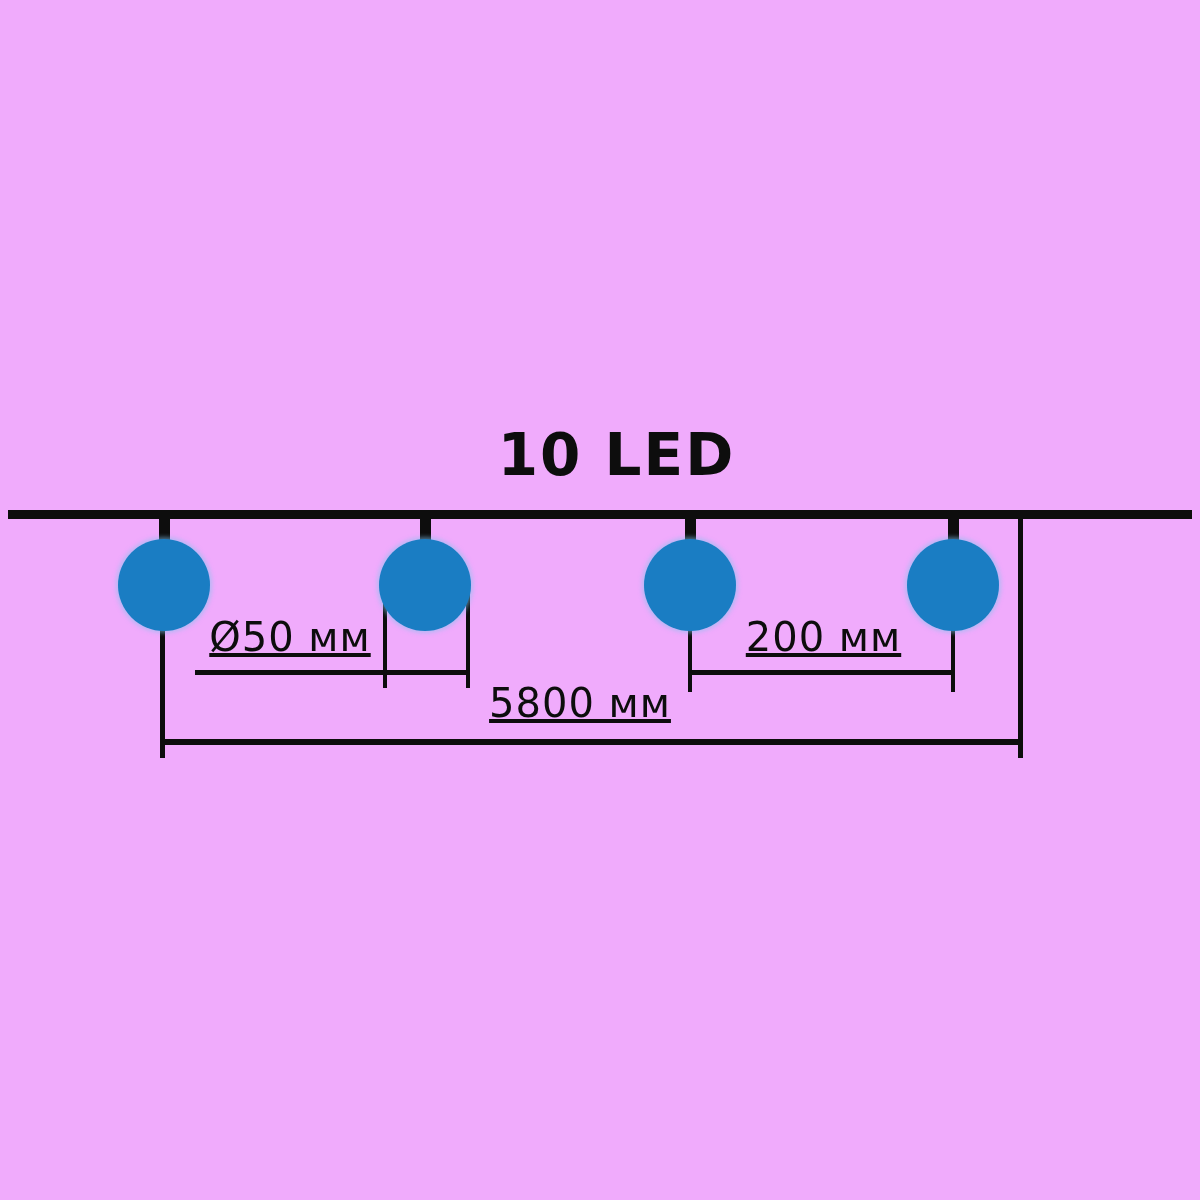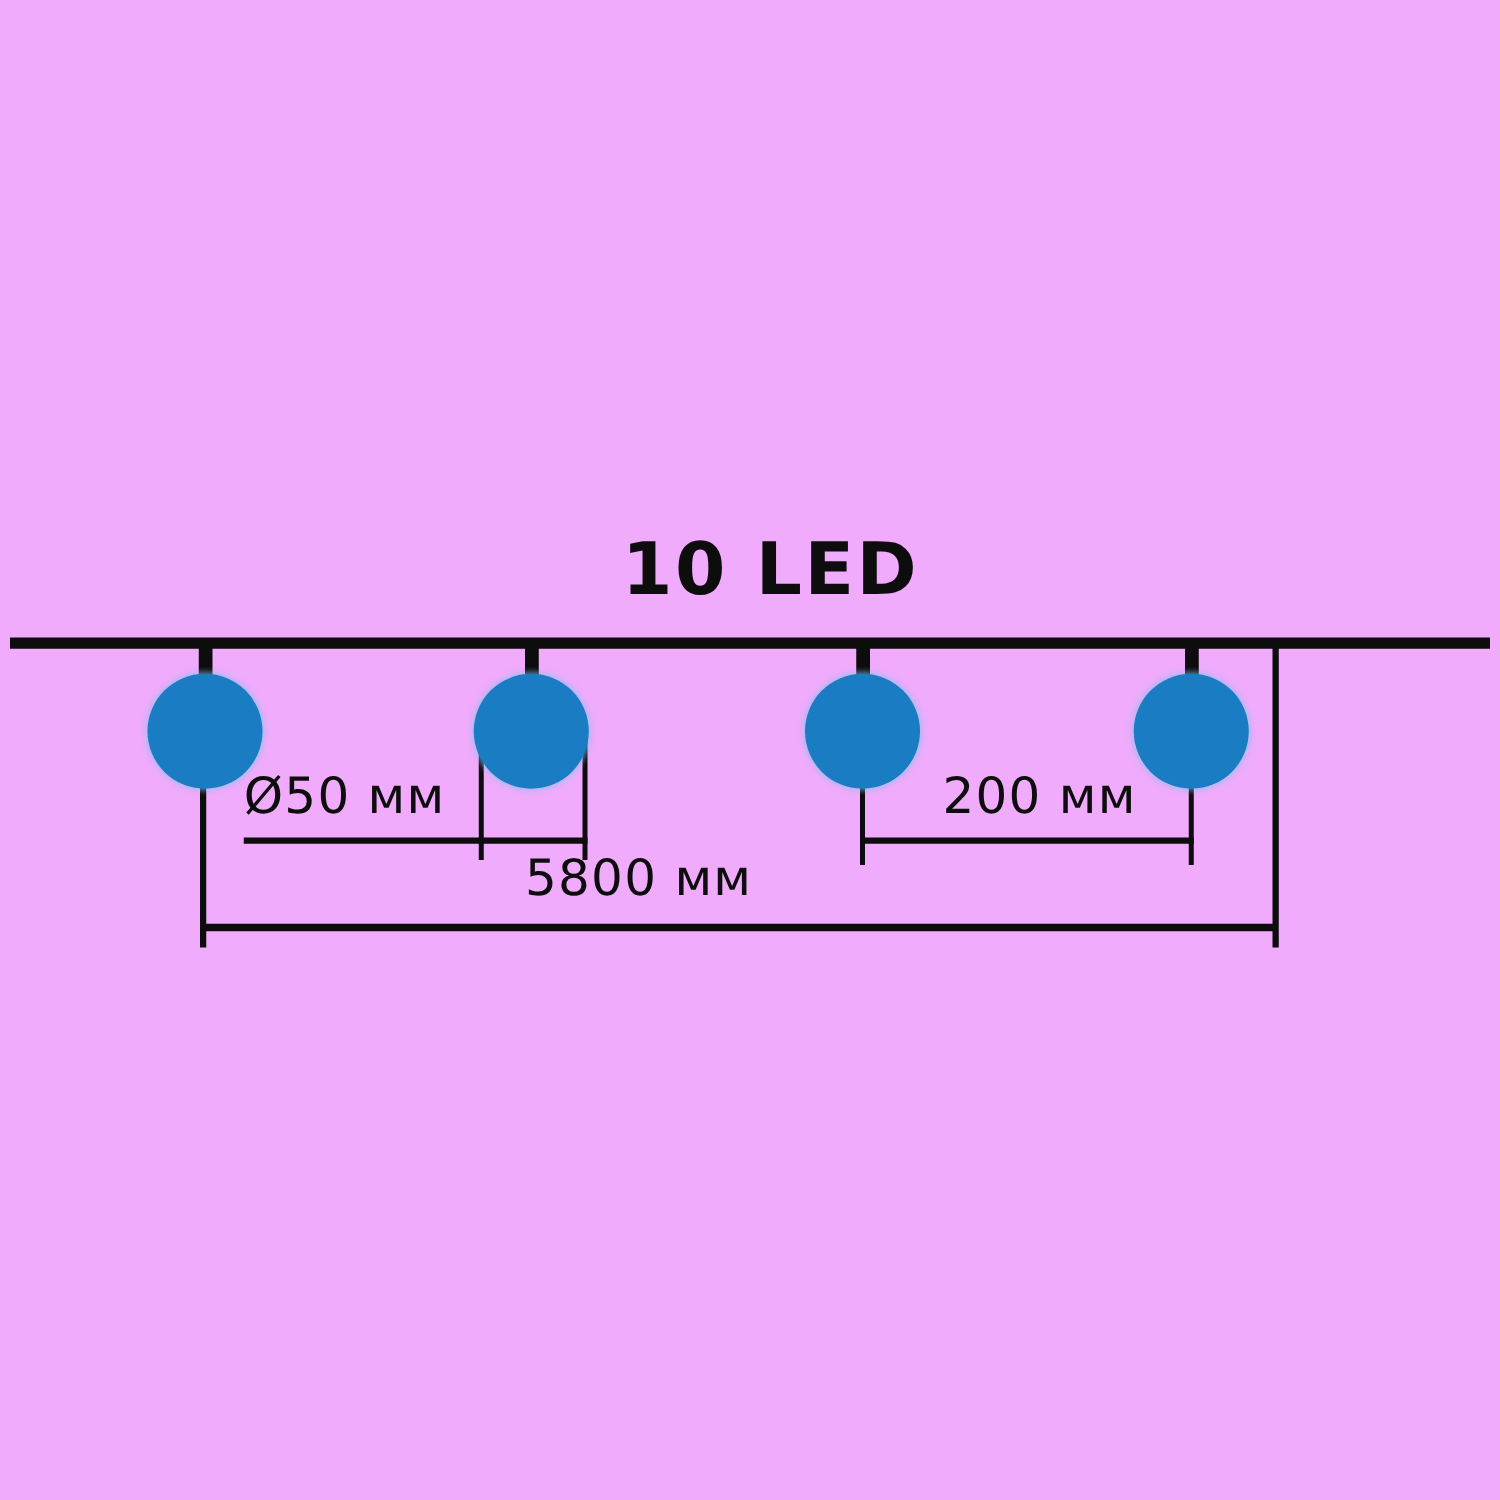--- a/index.html
+++ b/index.html
@@ -69,37 +69,38 @@
     height: 5px;
     background: var(--line-color, #0d0d0d);
     z-index: 1;
   }
 
   .dimlabel {
     font-size: 40px;
     font-weight: 400;
     letter-spacing: 1px;
     line-height: 1.15;
-    text-align: left;
+    text-align: center;
     white-space: nowrap;
     color: var(--line-color, #0d0d0d);
     z-index: 4;
+    text-decoration: underline;
   }
 
   
   .d50-ext-left   { left: 383px; top: 585px; height: 103px; }
   .d50-ext-right  { left: 466px; top: 585px; height: 103px; }
   .d50-line       { left: 195px; top: 670px; width: 275px; }
   .d50-label      { left: 195px; top: 614px; width: 190px; }
 
   
   .d200-ext-left  { left: 688px; top: 628px; height: 64px; }
   .d200-ext-right { left: 951px; top: 620px; height: 72px; }
   .d200-line      { left: 690px; top: 670px; width: 265px; }
-  .d200-label     { left: 754px; top: 614px; width: 225px; }
+  .d200-label     { left: 711px; top: 614px; width: 225px; }
 
   
   .d3800-ext-left  { left: 160px; top: 628px; width: 5px; height: 130px; }
   .d3800-ext-right { left: 1018px; top: 518px; width: 5px; height: 240px; }
   .d3800-line      { left: 162px; top: 739px; width: 859px; height: 6px; }
   .d3800-label     { left: 420px; top: 680px; width: 320px; }
 
   
   .bulb-1 { left: 118px; }  .stem-1 { left: 159px; }
   .bulb-2 { left: 379px; }  .stem-2 { left: 420px; }

